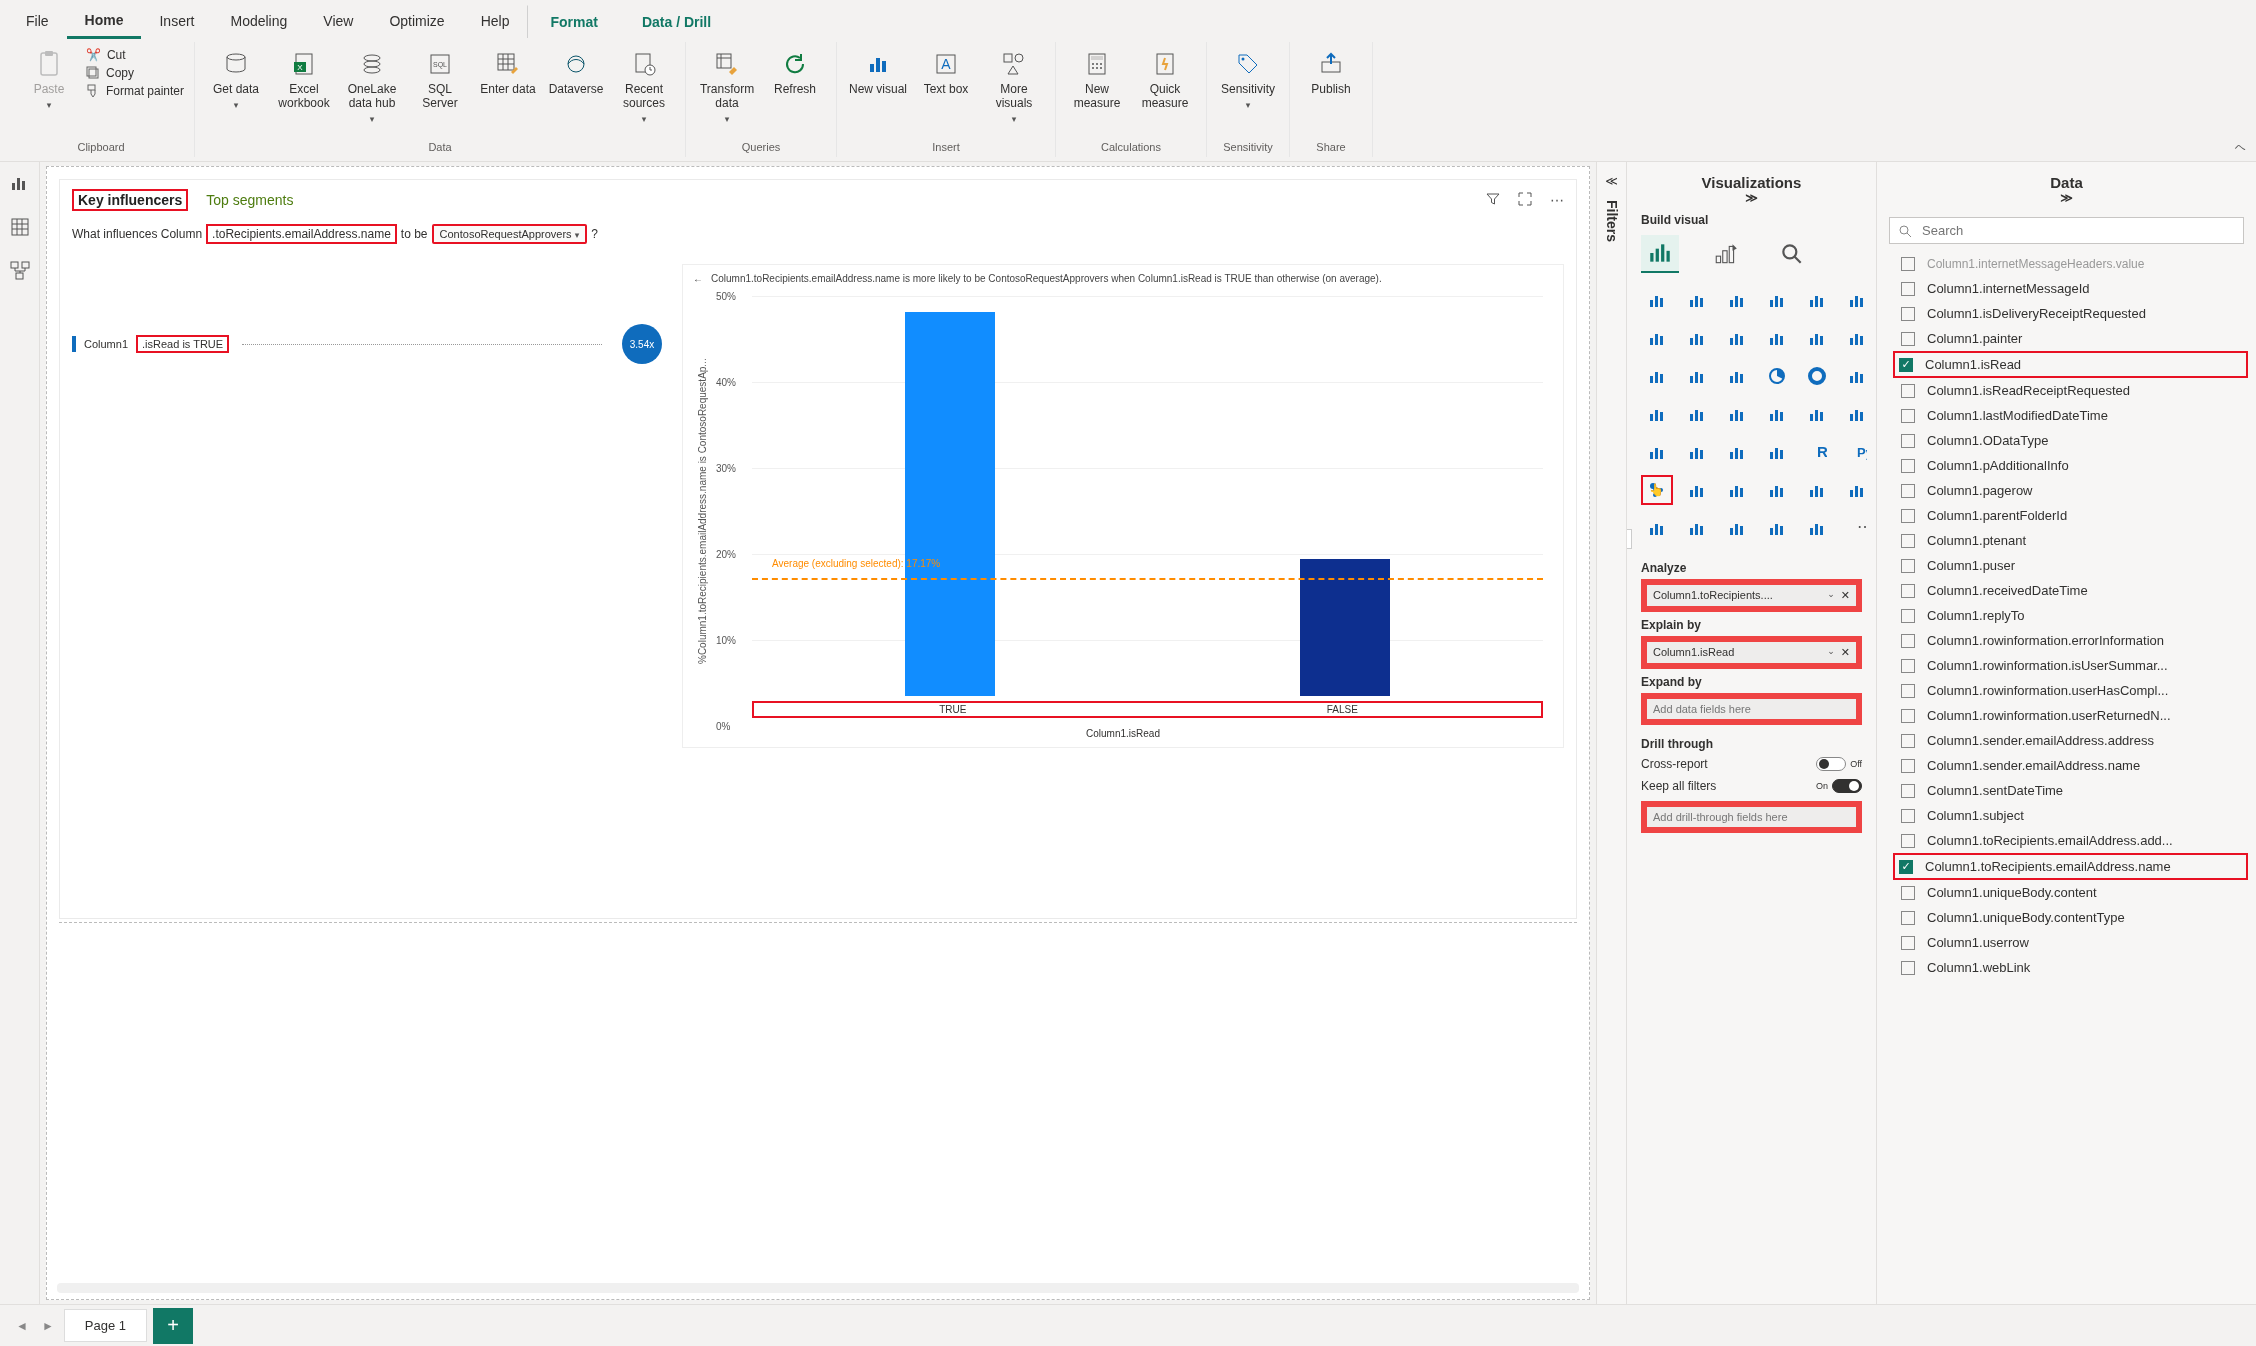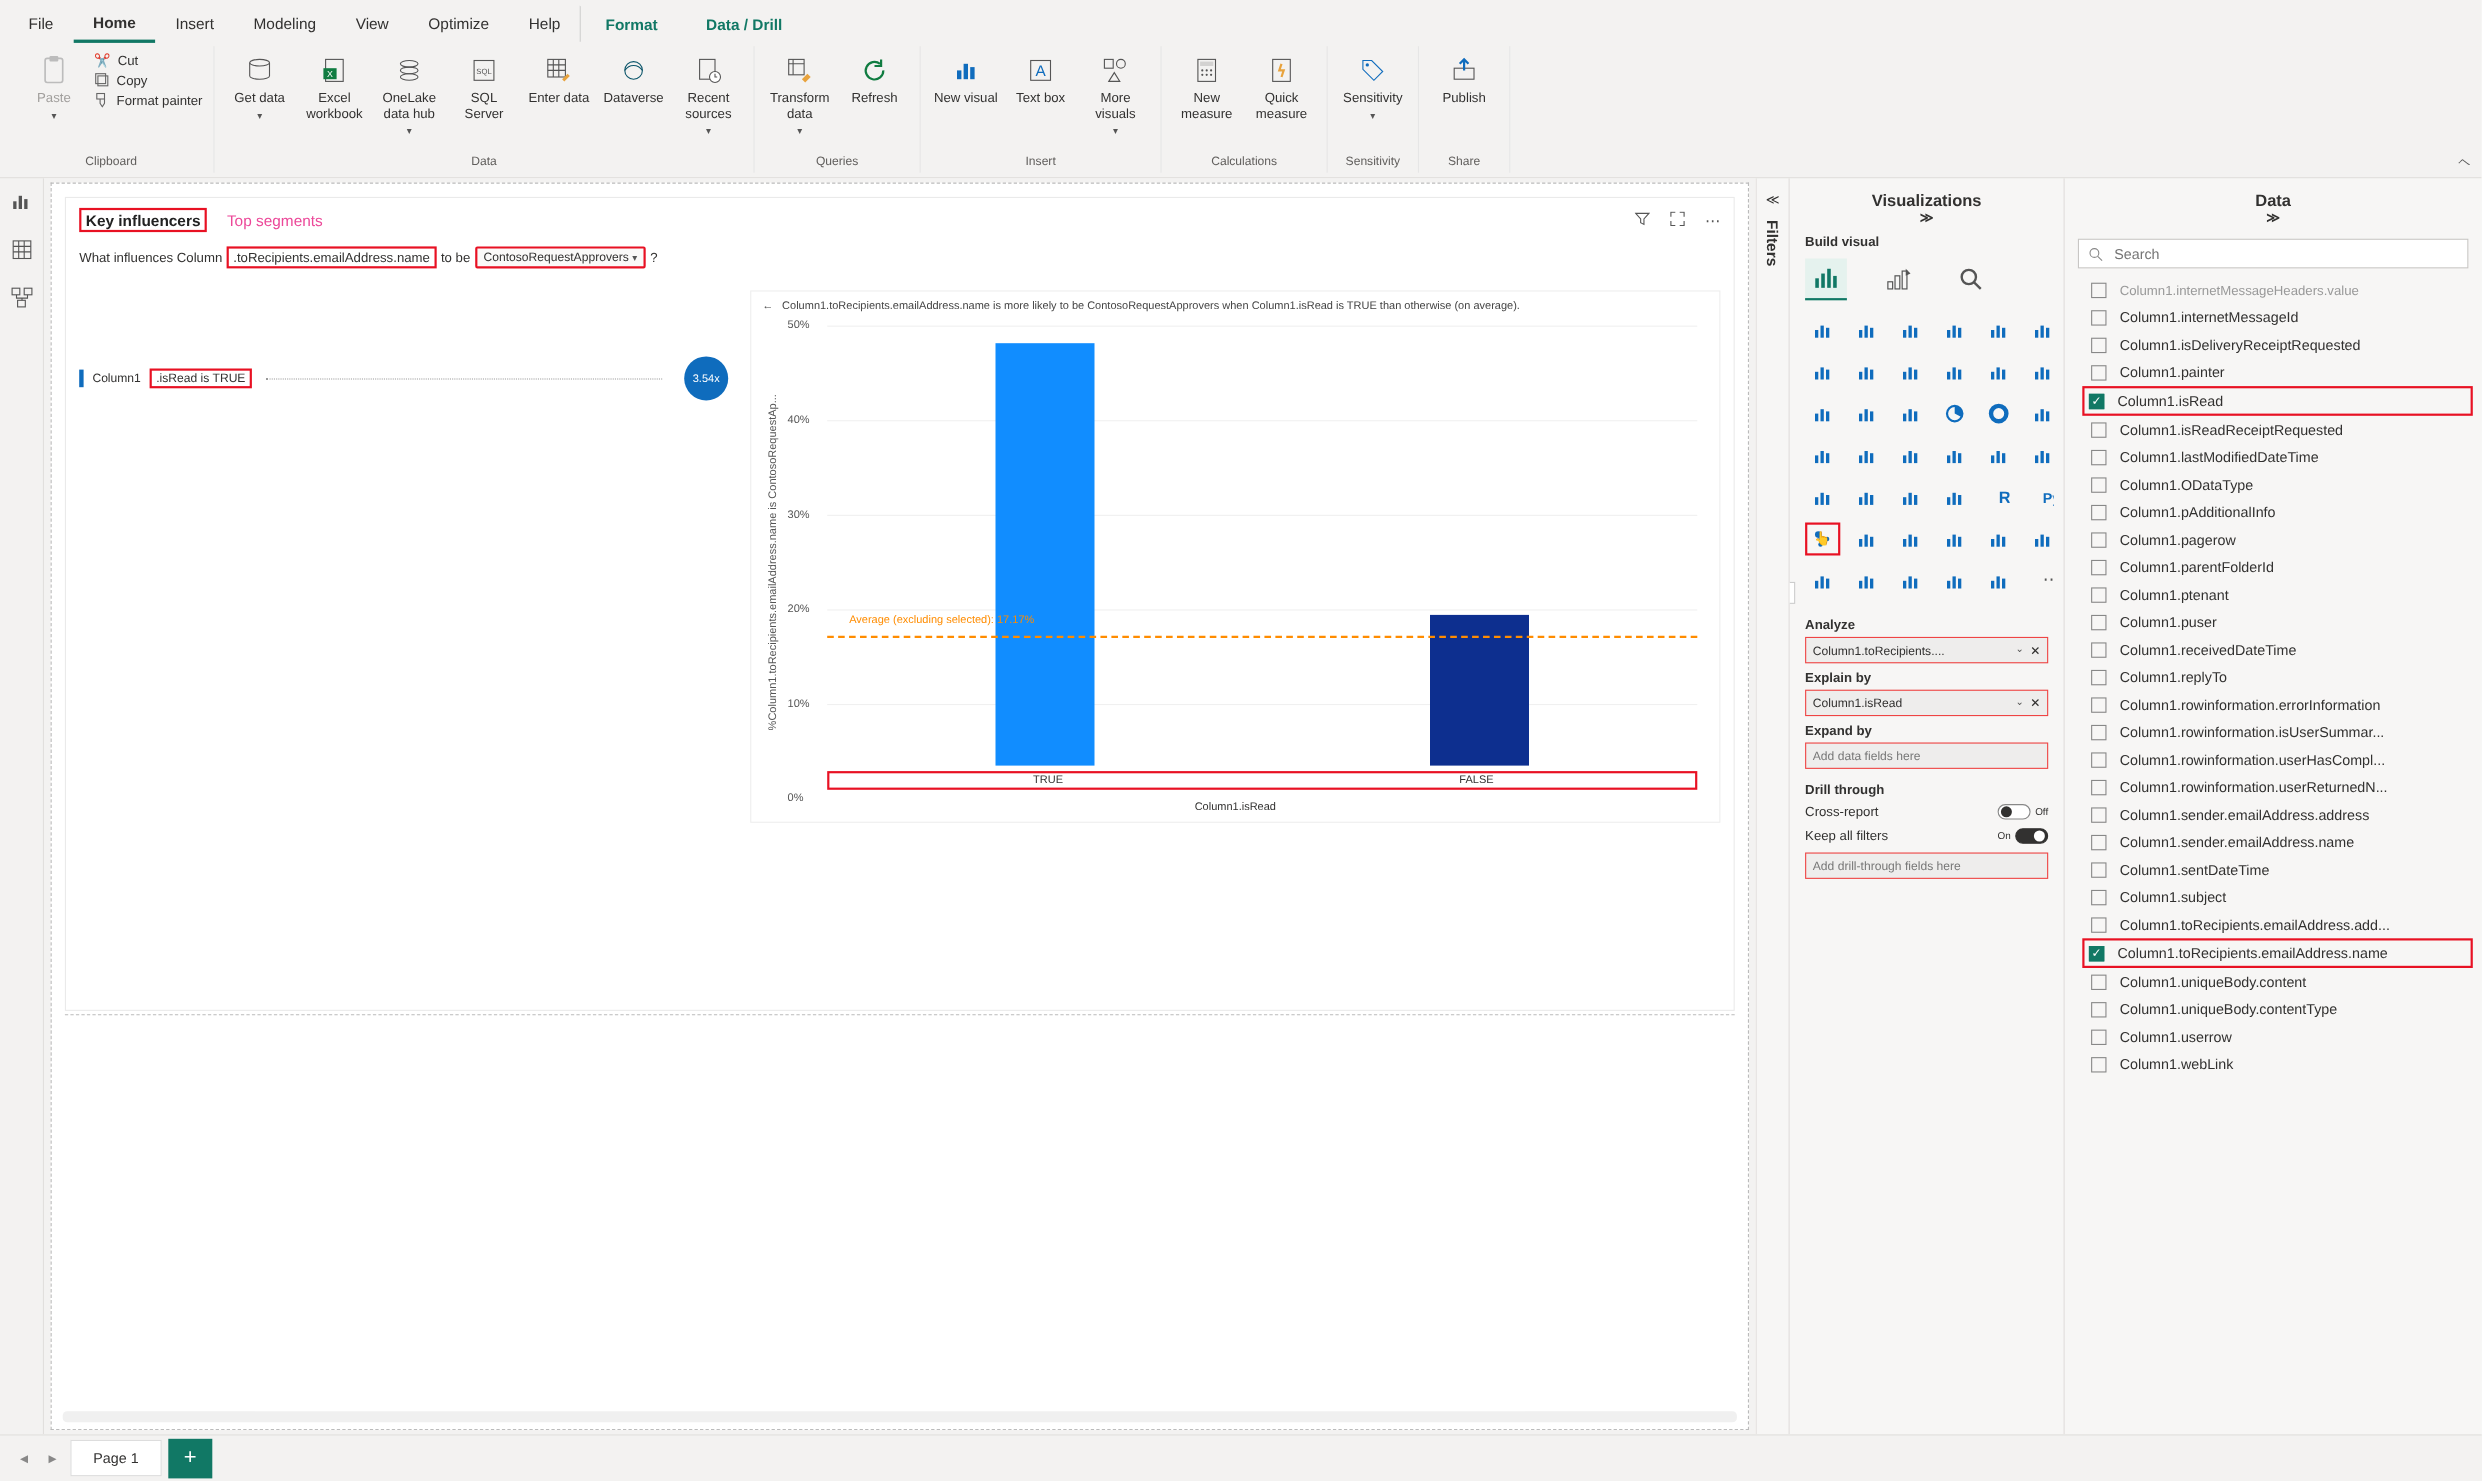--- a/index.html
+++ b/index.html
@@ -32,21 +32,21 @@
   
   .leftrail { width:40px; background:#f3f2f1; border-right:1px solid #e1dfdd; display:flex; flex-direction:column; align-items:center; padding-top:10px; gap:22px; }
   .leftrail .rail-btn { width:22px; height:22px; cursor:pointer; display:flex; align-items:center; justify-content:center; }
 
   
   .canvas-wrap { flex:1; background:#f3f2f1; padding:4px 6px; position:relative; }
   .canvas { background:#fff; border:1px dashed #bbb; position:relative; height:100%; }
   .visual { position:absolute; left:12px; top:12px; right:12px; height:740px; border:1px solid #eaeaea; background:#fff; padding:10px 12px; }
   .visual .head { display:flex; align-items:center; justify-content:space-between; }
   .tabs-bar { display:flex; gap:18px; font-size:14px; }
-  .tab { cursor:pointer; color:#ec4899; padding:2px 0; }
+  .tab { cursor:pointer; color:#4d7c0f; padding:2px 0; }
   .tab.active { font-weight:600; color:#222; }
   .red-box { border:2px solid #e81123; padding:1px 4px; }
   .headicons { display:flex; gap:18px; color:#555; font-size:14px; }
   .question { font-size:12px; margin-top:14px; display:flex; align-items:center; gap:4px; }
   .pill { font-size:11px; border:1px solid #ccc; padding:2px 6px; border-radius:2px; background:#faf9f8; }
 
   .ki-grid { display:flex; gap:20px; margin-top:20px; }
   .ki-left { flex:0 0 590px; }
   .ki-right { flex:1; border:1px solid #eee; padding:8px 10px; }
   .when { font-size:11px; color:#444; display:flex; justify-content:space-between; }
@@ -84,21 +84,21 @@
   .viz-tabs { display:flex; gap:28px; padding:0 14px 6px 14px; }
   .viz-tab { width:38px; height:38px; display:flex; align-items:center; justify-content:center; cursor:pointer; }
   .viz-tab.active { background:#e5f2ee; border-bottom:2px solid #117865; }
   .viz-grid-wrap { position:relative; }
   .viz-grid { display:grid; grid-template-columns:repeat(6, 32px); gap:8px; padding:6px 14px 6px 14px; }
   .viz-icon { width:32px; height:30px; display:flex; align-items:center; justify-content:center; color:#555; font-size:18px; cursor:pointer; }
   .viz-icon.selected { border:2px solid #e81123; }
   .viz-tooltip { position:absolute; left:-88px; top:250px; background:#fff; border:1px solid #ccc; padding:3px 8px; font-size:11px; white-space:nowrap; }
   .fieldwell { padding:6px 14px 0 14px; font-size:12px; }
   .fw-label { font-weight:600; margin-top:6px; }
-  .fw-box { margin-top:4px; background:#eeedec; border:1px solid #ef4444; padding:4px 6px; display:flex; align-items:flex-end; justify-content:space-between; font-size:11px; min-height:24px; }
+  .fw-box { margin-top:4px; background:#eeedec; border:6px solid #ef4444; padding:4px 6px; display:flex; align-items:flex-start; justify-content:space-between; font-size:11px; min-height:24px; }
   .fw-placeholder { color:#777; }
   .toggle { width:30px; height:14px; border:1px solid #888; border-radius:8px; position:relative; background:#fff; }
   .toggle.on { background:#323130; border-color:#323130; }
   .toggle .knob { position:absolute; top:1px; width:10px; height:10px; border-radius:50%; background:#323130; }
   .toggle.on .knob { background:#fff; right:2px; }
   .toggle .knob.off { left:2px; }
 
   .data-pane { width:380px; overflow:hidden; }
   .search { margin:4px 12px 6px 12px; border:1px solid #c8c6c4; background:#fff; display:flex; align-items:center; padding:4px 8px; gap:8px; }
   .search input { border:none; outline:none; flex:1; font-size:13px; }

